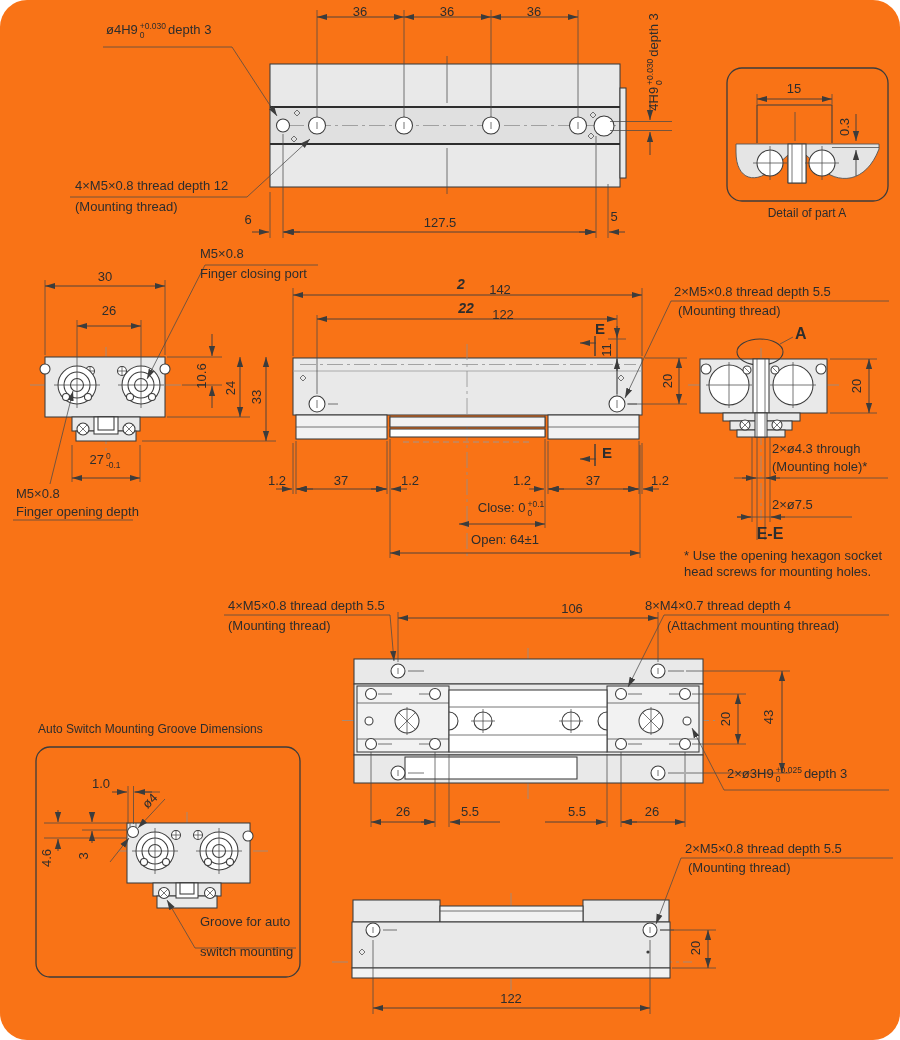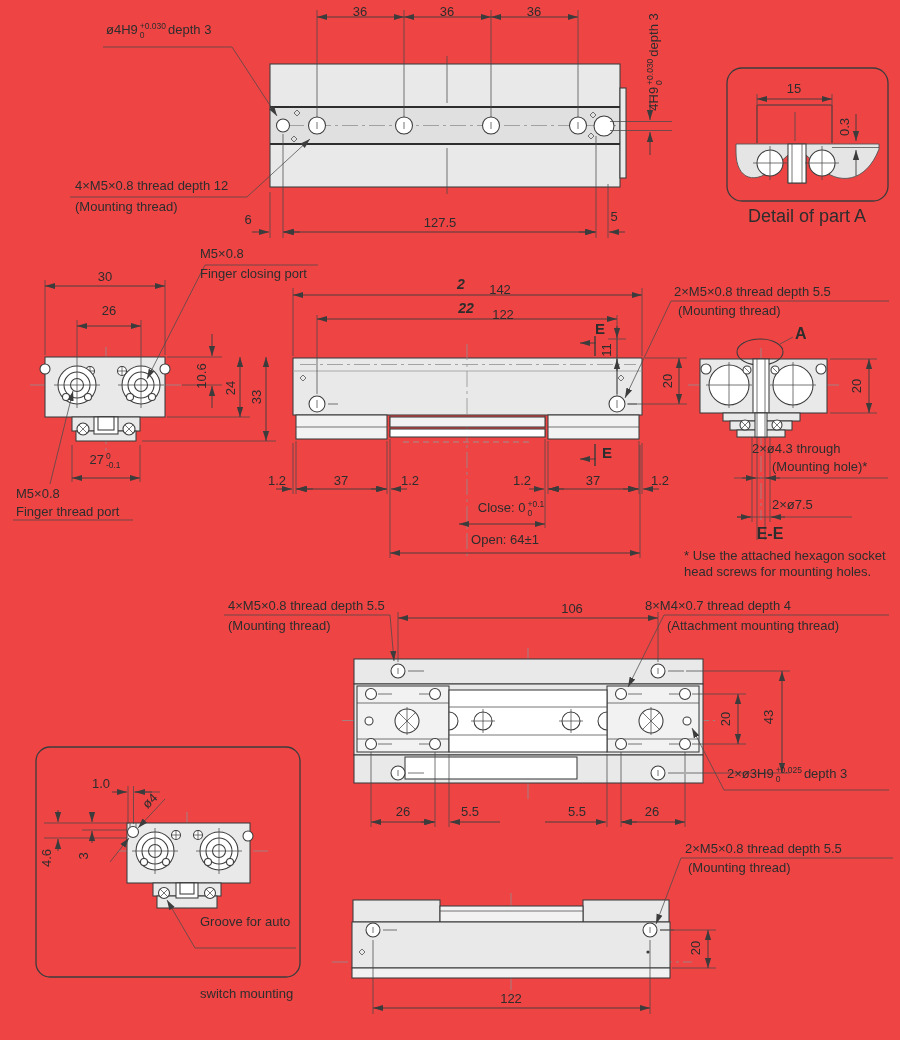--- a/index.html
+++ b/index.html
@@ -1,26 +1,26 @@
 <!DOCTYPE html>
 <html><head>
 <meta charset="utf-8">
 <style>
   html,body{margin:0;padding:0;background:#fff;}
-  #stage{position:relative;width:900px;height:1040px;background:#ef4444;overflow:hidden;
-    font-family:"Liberation Sans","DejaVu Sans",sans-serif;}
+  #stage{position:relative;width:900px;height:1040px;background:#f97316;overflow:hidden;
+    font-family:"Liberation Sans","DejaVu Sans",sans-serif;border-radius:27px;}
   #cad{position:absolute;left:0;top:0;}
   .t{position:absolute;font-size:13px;color:#2d2d2d;white-space:nowrap;line-height:1.2;}
   .ctr{transform:translateX(-50%);}
   .rot{transform:translate(-50%,-50%) rotate(-90deg);}
   .rot45{transform:translate(-50%,-50%) rotate(-45deg);}
   .b{font-weight:bold;font-size:15px;}
   .bb{font-weight:bold;font-size:16px;}
   .bi{font-weight:bold;font-style:italic;font-size:14px;}
-  .cap{font-size:18px;}
+  .cap{font-size:12px;}
   .tol{display:inline-flex;flex-direction:column;vertical-align:middle;font-size:8.5px;
     line-height:1.06;margin:0 2px;text-align:left;}
   
   .s{stroke:#3c3c3c;fill:none;stroke-width:1.05;}
   .thk{stroke:#2e2e2e;fill:none;stroke-width:2;}
   .tn{stroke:#4a4a4a;fill:none;stroke-width:0.75;}
   .dim{stroke:#3c3c3c;fill:none;stroke-width:0.9;}
   .cl{stroke:#909090;stroke-width:0.8;stroke-dasharray:16 4 3 4;fill:none;}
   .dsh{stroke:#999;stroke-width:0.9;stroke-dasharray:6 4;fill:none;}
   .fg{fill:#e9e9e9;stroke:#3c3c3c;stroke-width:1.05;}
@@ -392,21 +392,21 @@
 <div class="t" style="left:200px;top:246px">M5×0.8</div>
 <div class="t" style="left:200px;top:266px">Finger closing port</div>
 <div class="t rot" style="left:202px;top:376px">10.6</div>
 <div class="t rot" style="left:231px;top:388px">24</div>
 <div class="t rot" style="left:257px;top:397px">33</div>
 <div class="t ctr" style="left:106px;top:452px"><span>27</span><span class="tol">
         <span>0</span>
         <span>-0.1</span>
       </span></div>
 <div class="t" style="left:16px;top:486px">M5×0.8</div>
-<div class="t" style="left:16px;top:504px">Finger thread port</div>
+<div class="t" style="left:16px;top:504px">Finger opening depth</div>
 
 <div class="t ctr bi" style="left:461px;top:276px">2</div>
 <div class="t ctr" style="left:500px;top:282px">142</div>
 <div class="t ctr bi" style="left:466px;top:300px">22</div>
 <div class="t ctr" style="left:503px;top:307px">122</div>
 <div class="t ctr b" style="left:600px;top:320px">E</div>
 <div class="t rot" style="left:607px;top:350px">11</div>
 <div class="t rot" style="left:668px;top:381px">20</div>
 <div class="t" style="left:674px;top:284px">2×M5×0.8 thread depth 5.5</div>
 <div class="t" style="left:678px;top:303px">(Mounting thread)</div>
@@ -418,47 +418,48 @@
 <div class="t ctr" style="left:660px;top:473px">1.2</div>
 <div class="t ctr b" style="left:607px;top:444px">E</div>
 <div class="t ctr" style="left:512px;top:500px"><span>Close: 0</span><span class="tol">
         <span>+0.1</span>
         <span>0</span>
       </span></div>
 <div class="t ctr" style="left:505px;top:532px">Open: 64±1</div>
 
 <div class="t bb" style="left:795px;top:324px">A</div>
 <div class="t rot" style="left:857px;top:386px">20</div>
-<div class="t" style="left:752px;top:441px">2×ø4.3 through</div>
+<div class="t" style="left:772px;top:441px">2×ø4.3 through</div>
 <div class="t" style="left:772px;top:459px">(Mounting hole)*</div>
 <div class="t" style="left:772px;top:497px">2×ø7.5</div>
 <div class="t ctr bb" style="left:770px;top:524px">E-E</div>
-<div class="t" style="left:684px;top:548px">* Use the attached hexagon socket</div>
+<div class="t" style="left:684px;top:548px">* Use the opening hexagon socket</div>
 <div class="t" style="left:684px;top:564px">head screws for mounting holes.</div>
 
 <div class="t" style="left:228px;top:598px">4×M5×0.8 thread depth 5.5</div>
 <div class="t" style="left:228px;top:618px">(Mounting thread)</div>
 <div class="t ctr" style="left:572px;top:601px">106</div>
 <div class="t" style="left:645px;top:598px">8×M4×0.7 thread depth 4</div>
 <div class="t" style="left:667px;top:618px">(Attachment mounting thread)</div>
 <div class="t rot" style="left:726px;top:719px">20</div>
 <div class="t rot" style="left:769px;top:717px">43</div>
 <div class="t" style="left:727px;top:766px"><span>2×ø3H9</span><span class="tol">
         <span>+0.025</span>
         <span>0</span>
       </span><span>depth 3</span></div>
 <div class="t ctr" style="left:403px;top:804px">26</div>
 <div class="t ctr" style="left:470px;top:804px">5.5</div>
 <div class="t ctr" style="left:577px;top:804px">5.5</div>
 <div class="t ctr" style="left:652px;top:804px">26</div>
 
+<div class="t cap" style="left:38px;top:722px">Auto Switch Mounting Groove Dimensions</div>
 <div class="t ctr" style="left:101px;top:776px">1.0</div>
 <div class="t rot45" style="left:150px;top:801px">ø4</div>
 <div class="t rot" style="left:47px;top:858px">4.6</div>
 <div class="t rot" style="left:84px;top:856px">3</div>
 <div class="t" style="left:200px;top:914px">Groove for auto</div>
-<div class="t" style="left:200px;top:986px">switch mounting</div>
+<div class="t" style="left:200px;top:944px">switch mounting</div>
 
 <div class="t" style="left:685px;top:841px">2×M5×0.8 thread depth 5.5</div>
 <div class="t" style="left:688px;top:860px">(Mounting thread)</div>
 <div class="t rot" style="left:696px;top:948px">20</div>
 <div class="t ctr" style="left:511px;top:991px">122</div>
 </div>
 
 </body></html>

